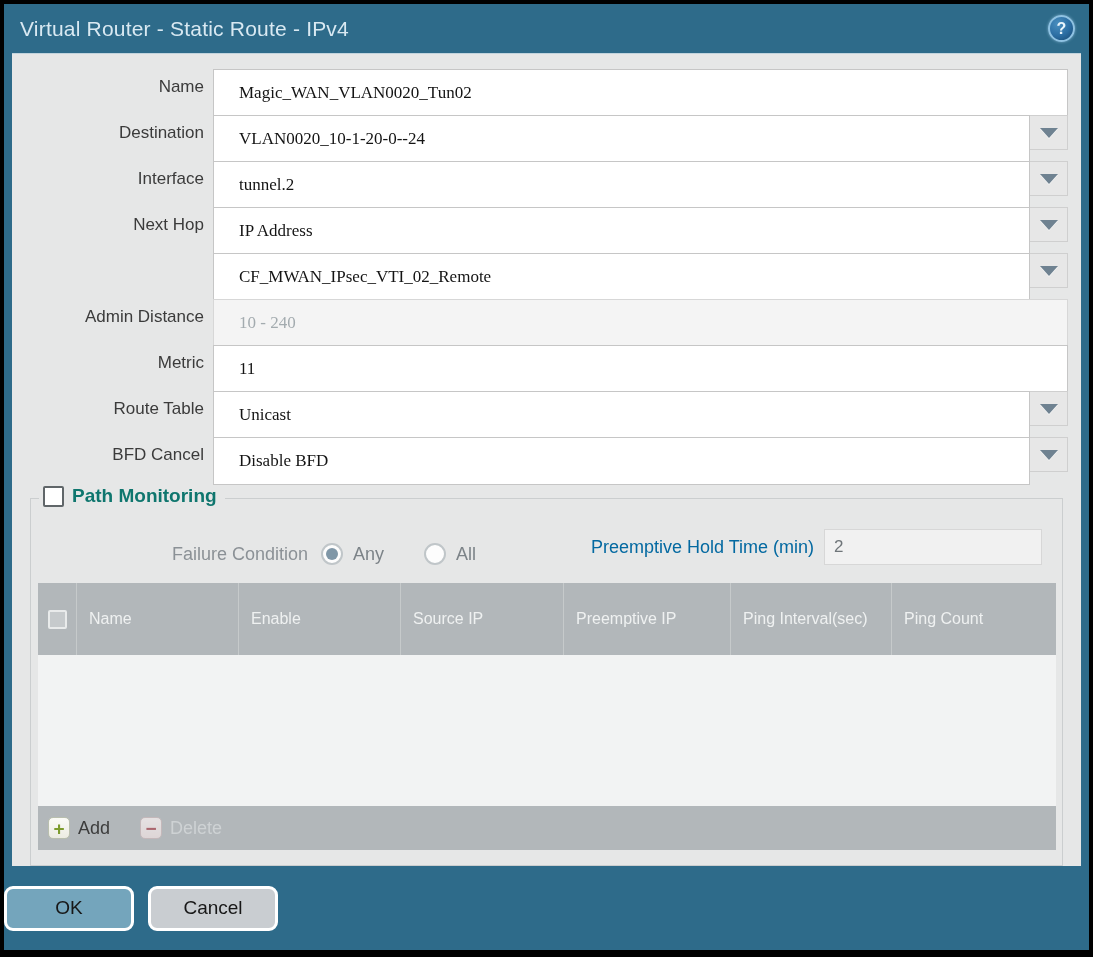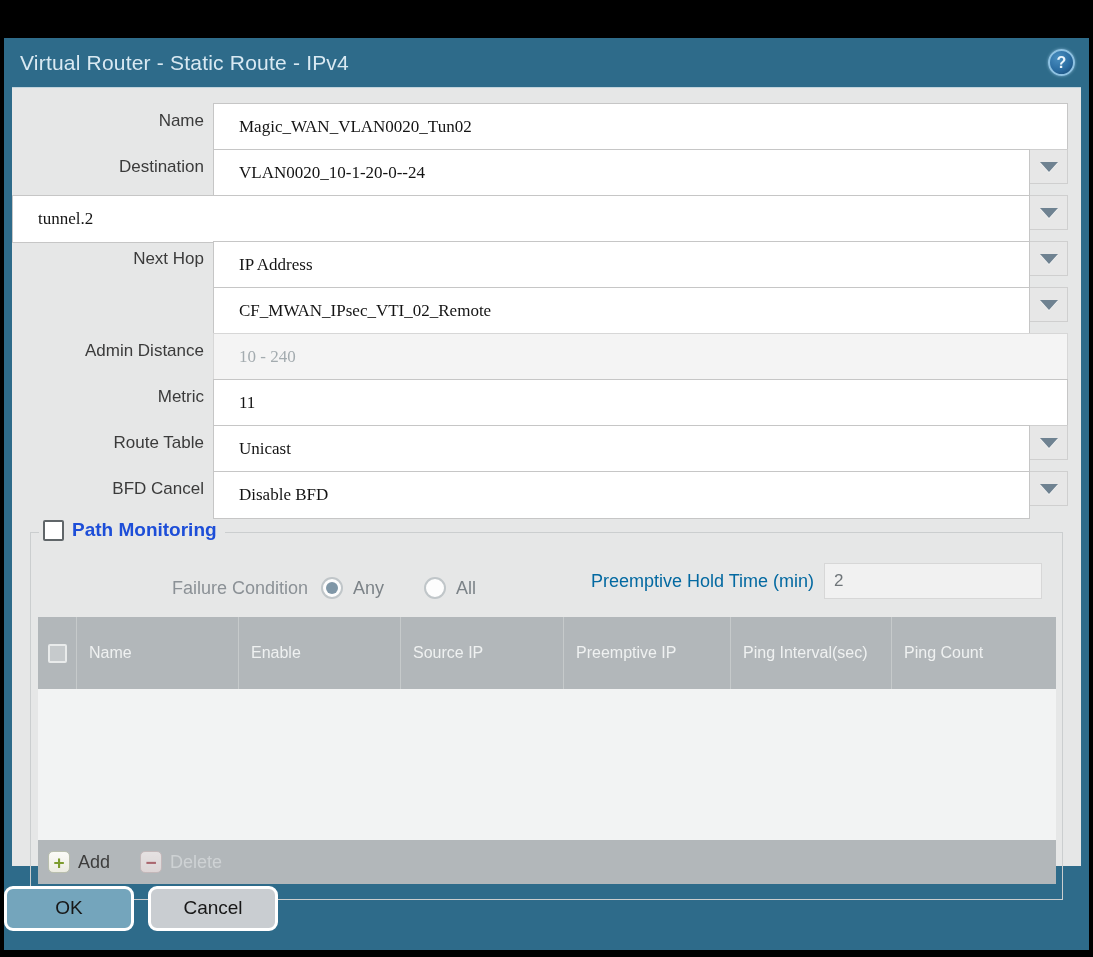--- a/index.html
+++ b/index.html
@@ -7,21 +7,20 @@
   body {
     background: #000;
     font-family: "Liberation Sans", sans-serif;
     position: relative;
     overflow: hidden;
   }
   .dialog {
     position: absolute;
     top: 4px; left: 4px; right: 4px; bottom: 7px;
     background: #2e6b8a;
-    margin-top: 34px;
   }
   
   .titlebar {
     height: 49px;
     display: flex;
     align-items: center;
     padding: 0 14px 0 16px;
     color: #d9e9f2;
   }
   .titlebar .title {
@@ -123,21 +122,21 @@
     width: 21px; height: 21px;
     background: #fff;
     border: 2px solid #606669;
     border-radius: 2px;
     margin-right: 8px;
     cursor: pointer;
   }
   .group-legend .gtitle {
     font-size: 19px;
     font-weight: bold;
-    color: #1d4ed8;
+    color: #0f766e;
   }
   .fc-row {
     display: flex;
     align-items: flex-end;
     margin-top: 30px;
     height: 36px;
   }
   .fc-row .fc-lbl {
     width: 277px;
     text-align: right;
@@ -306,20 +305,21 @@
       <span class="lbl">Destination</span>
       <div class="fieldwrap">
         <input type="text" value="VLAN0020_10-1-20-0--24" style="">
         <span class="dd-btn">
             <span class="tri"></span>
           </span>
       </div>
     </div>
 
     <div class="row">
+      <span class="lbl">Interface</span>
       <div class="fieldwrap">
         <input type="text" value="tunnel.2" style="">
         <span class="dd-btn">
             <span class="tri"></span>
           </span>
       </div>
     </div>
 
     <div class="row">
       <span class="lbl">Next Hop</span>

